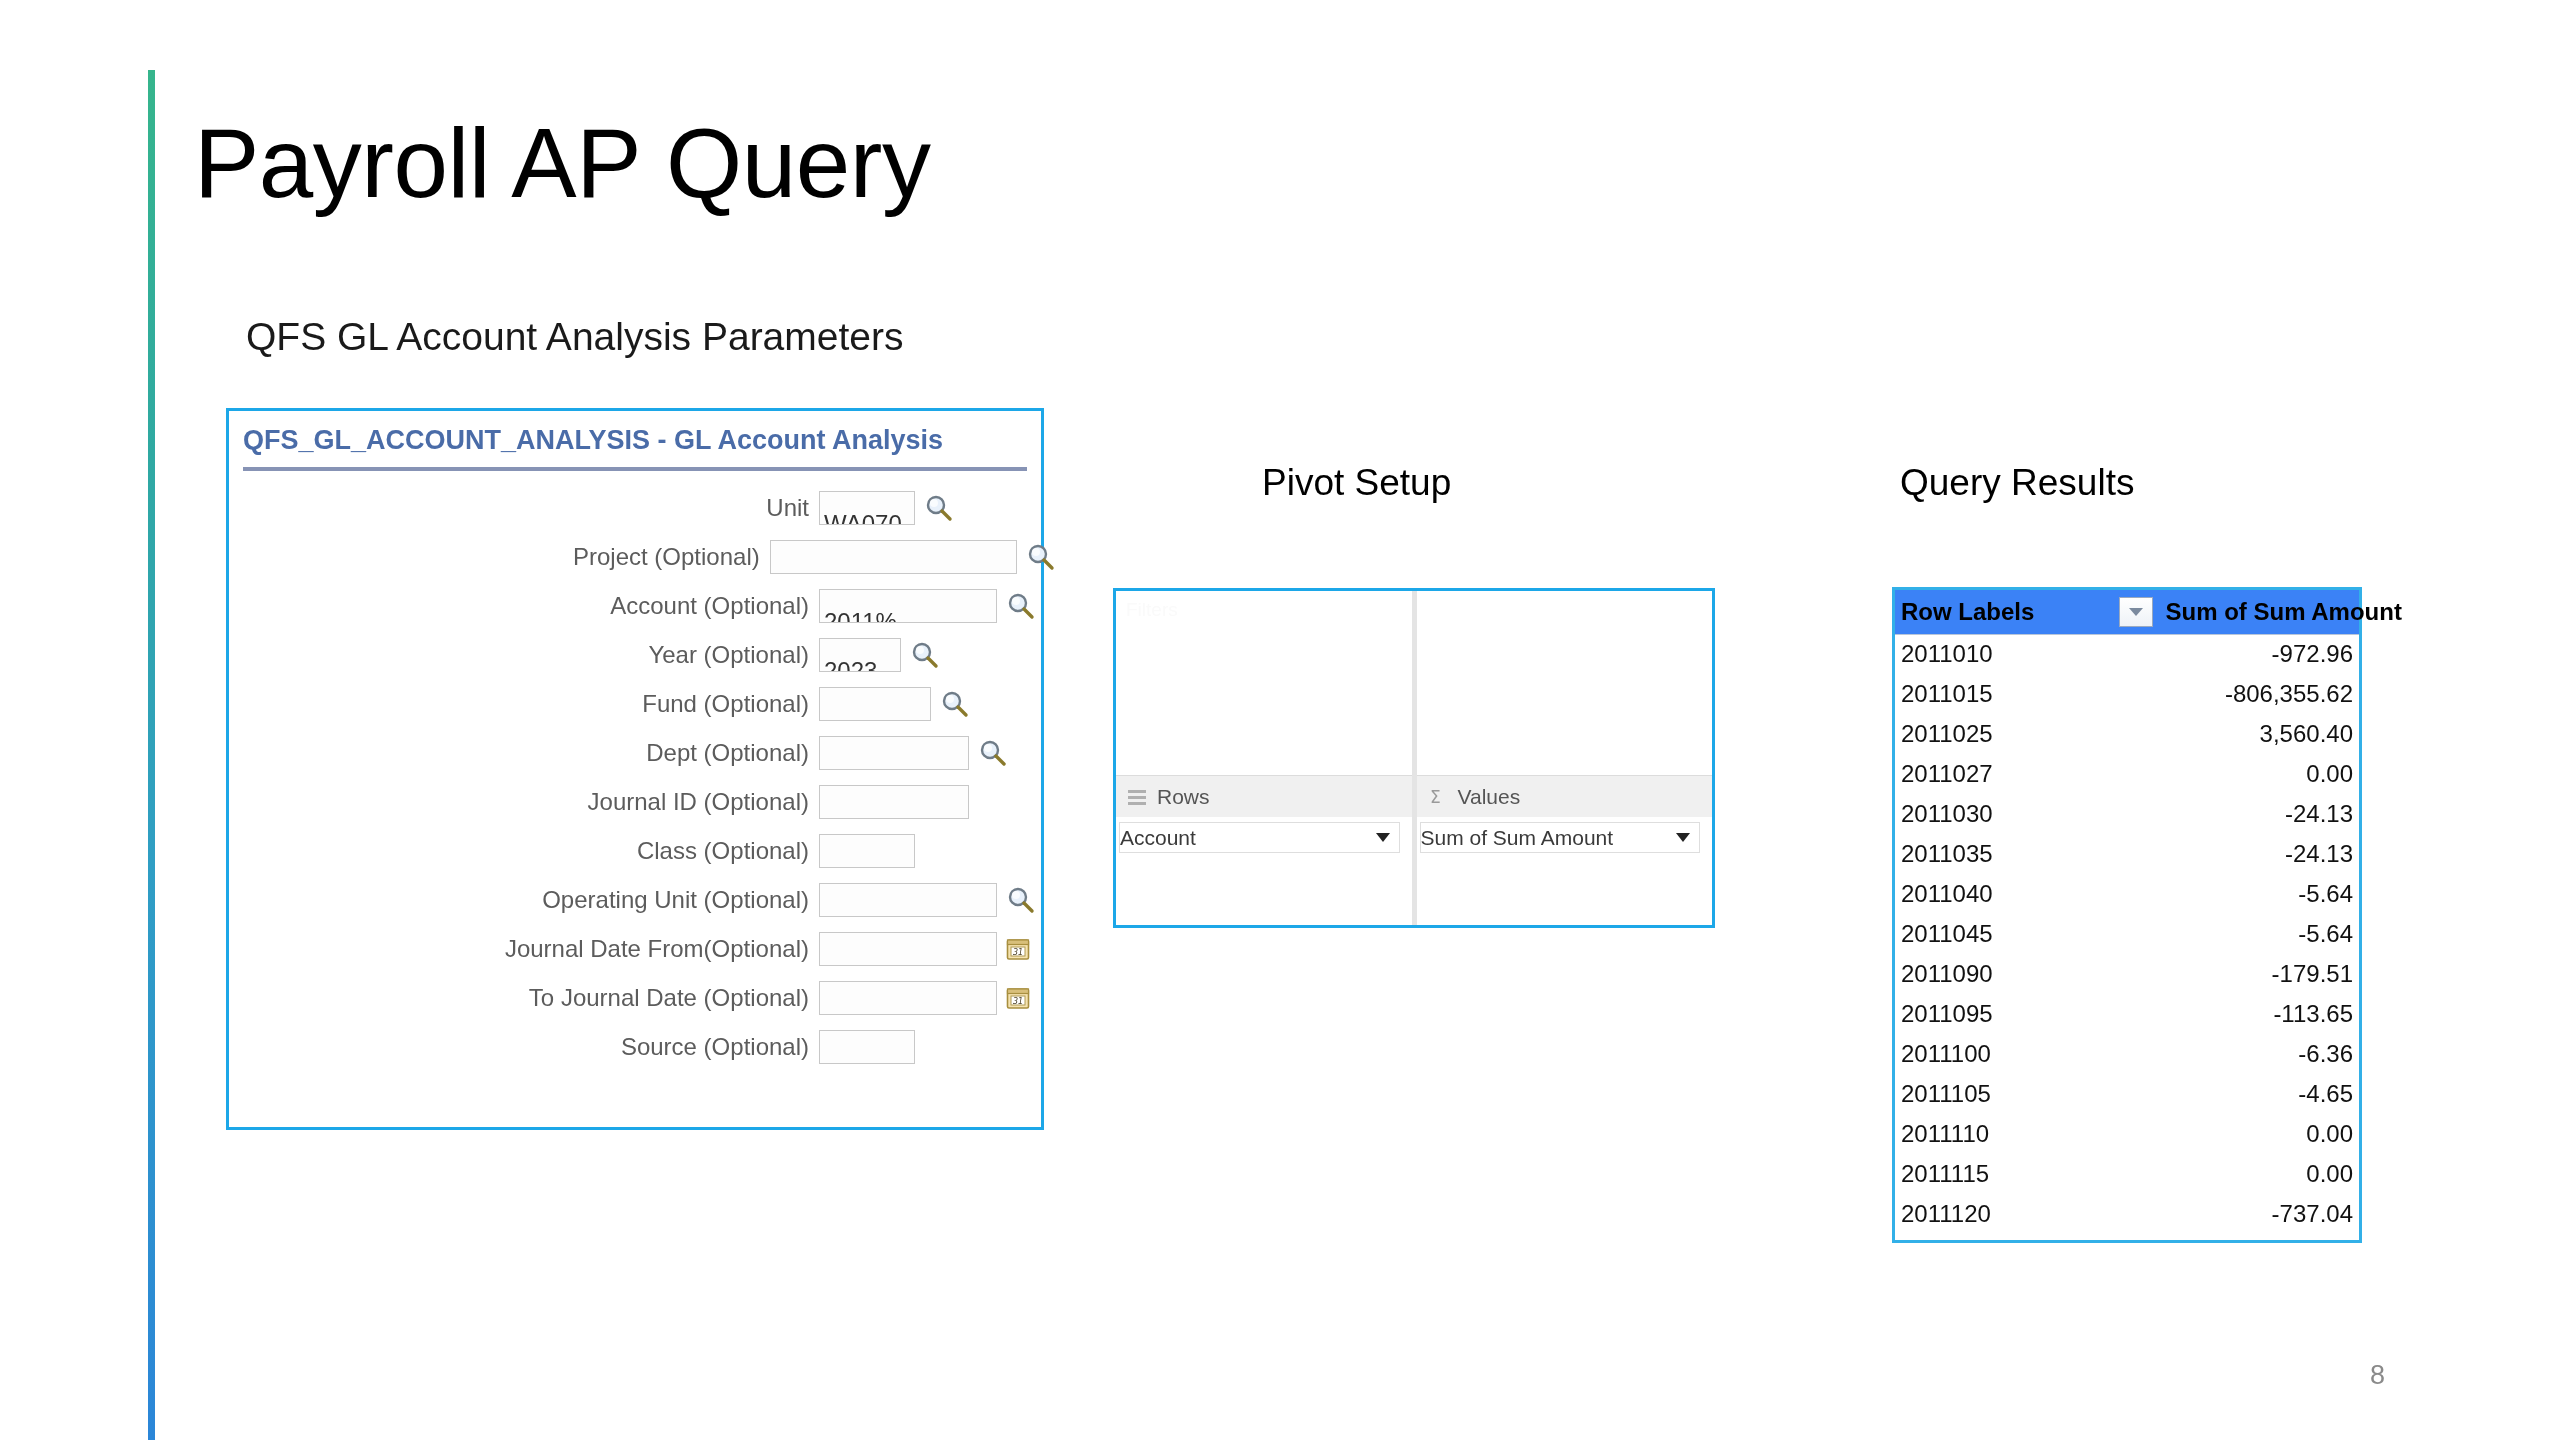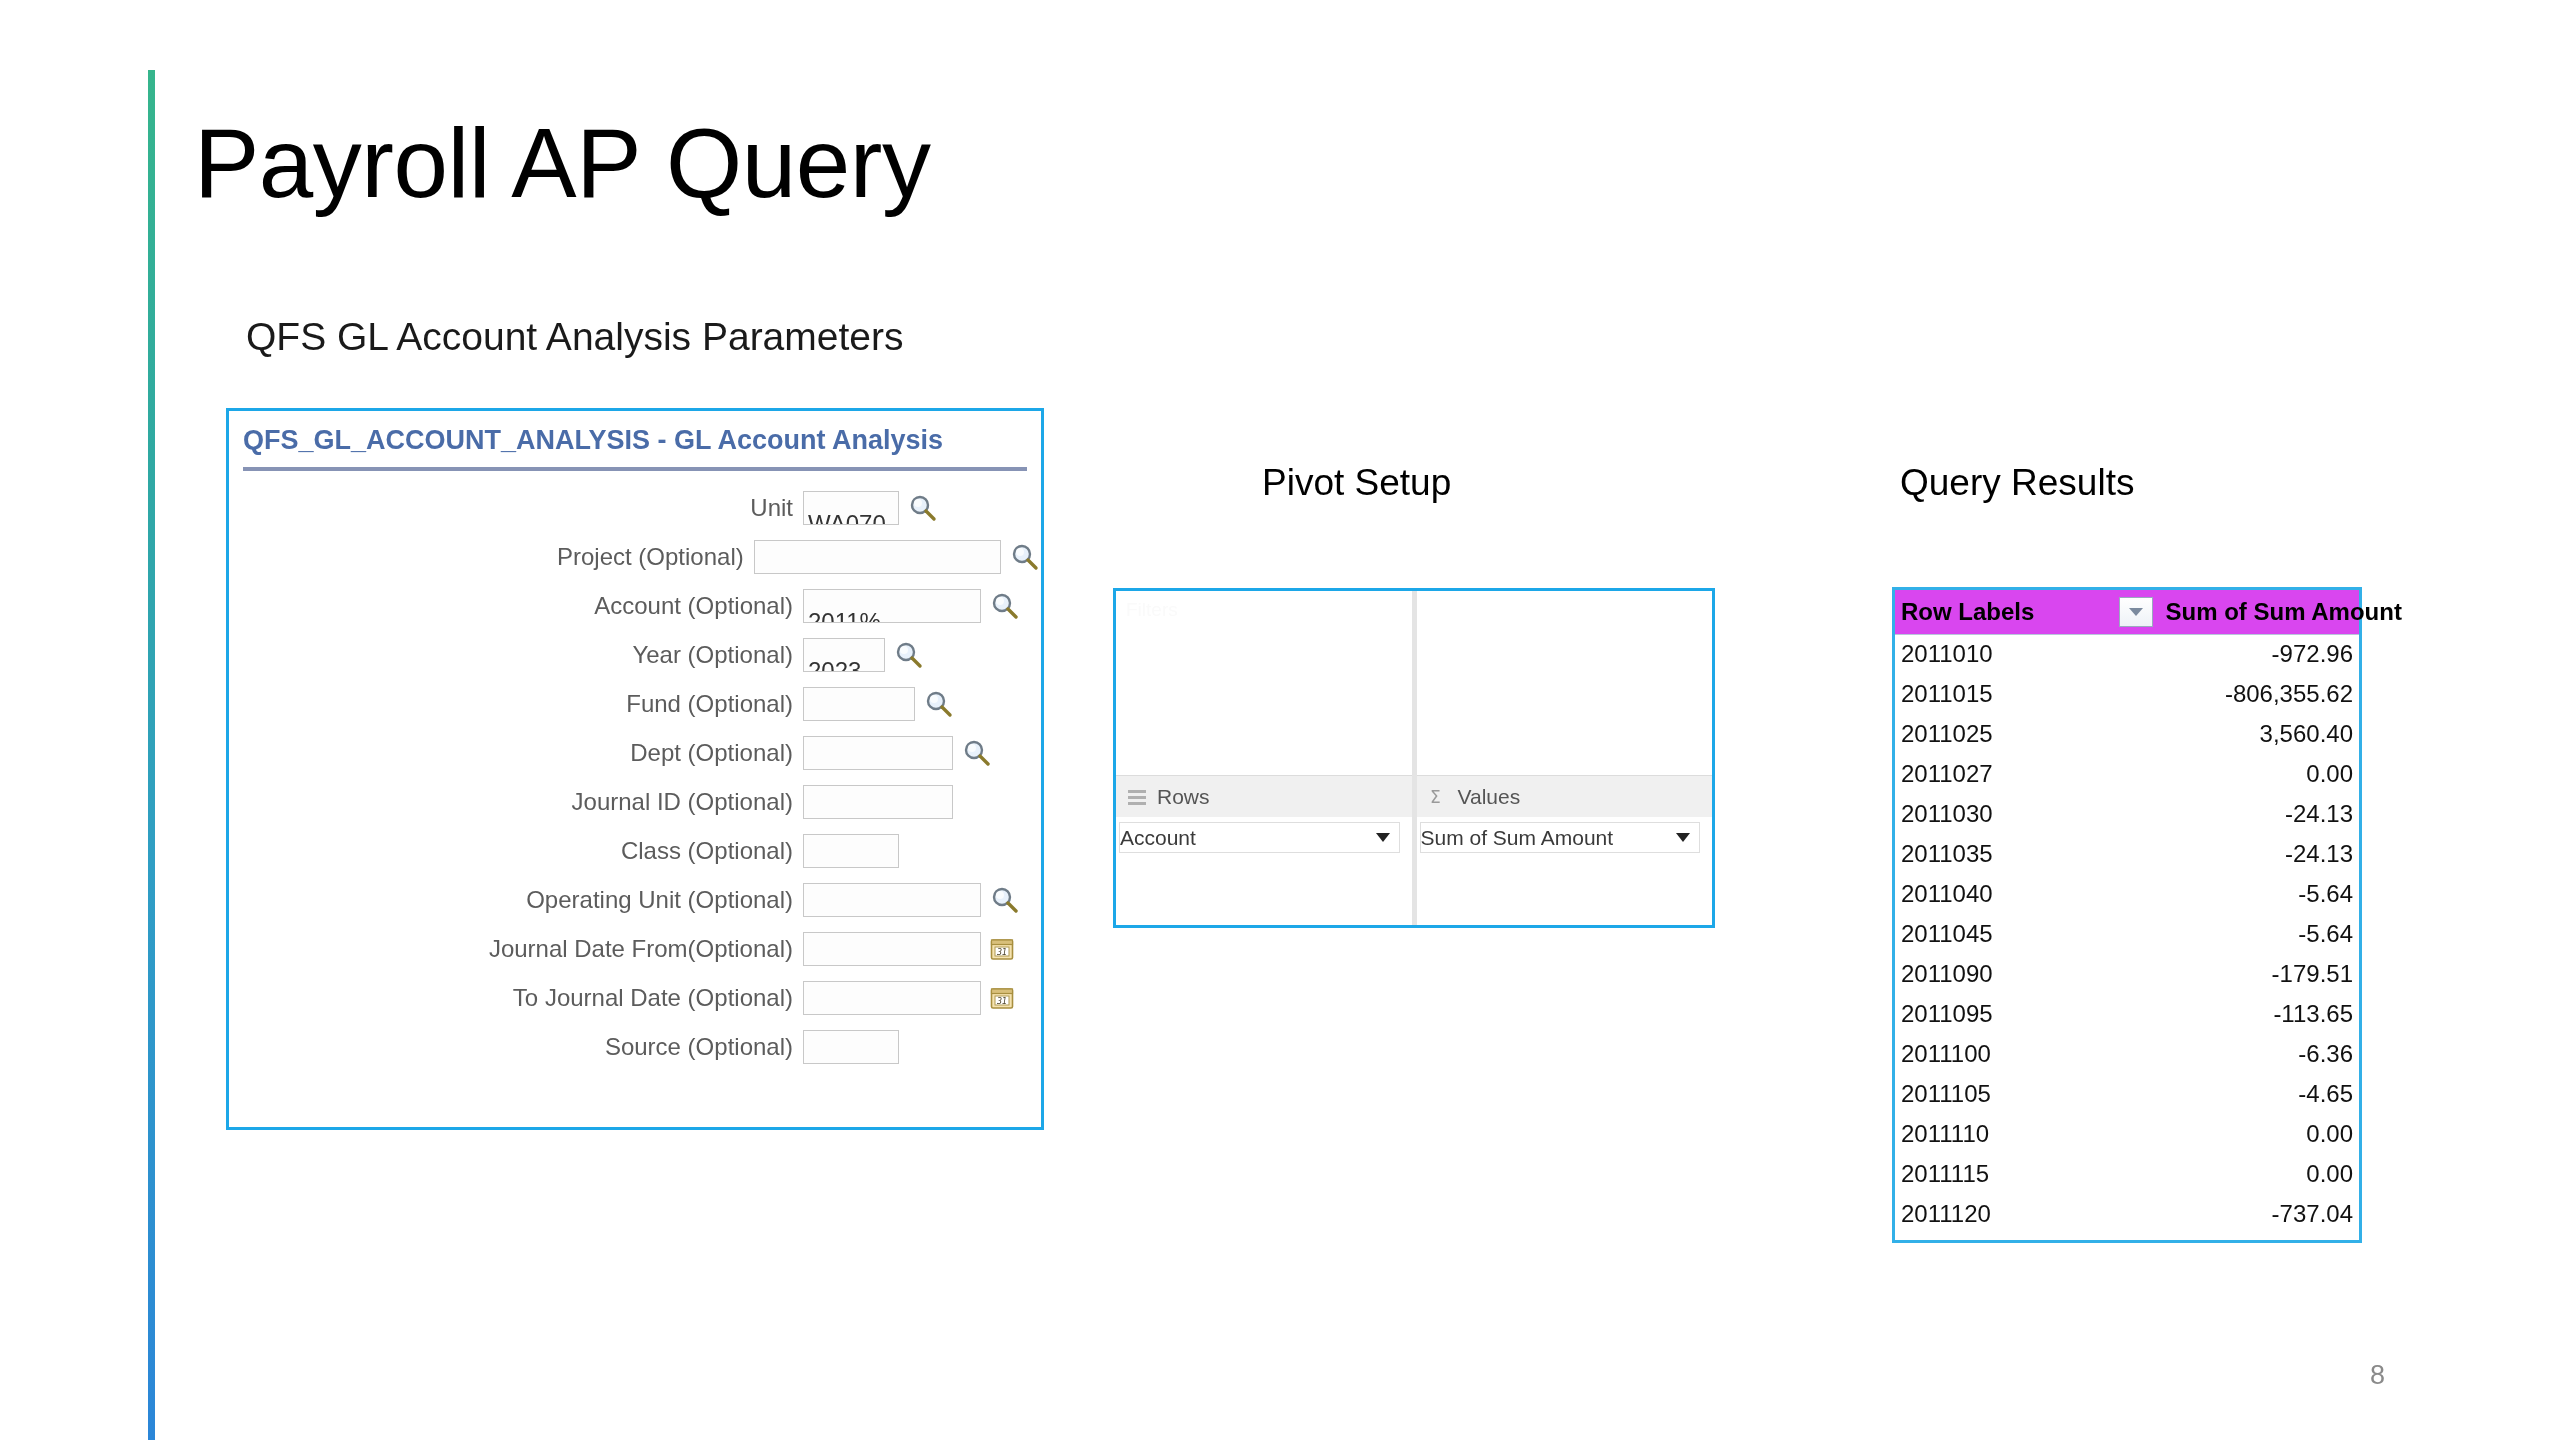--- a/index.html
+++ b/index.html
@@ -84,21 +84,21 @@
   .param-panel-rule {
     position: absolute;
     left: 14px;
     top: 56px;
     width: 784px;
     height: 4px;
     background: #8793b5;
   }
   .param-rows {
     position: absolute;
-    left: 0;
+    left: 16px;
     top: 72px;
     width: 812px;
   }
   .param-row {
     display: flex;
     align-items: center;
     height: 49px;
   }
   .param-label {
     width: 574px;
@@ -237,21 +237,21 @@
     border: 3px solid #32b0e8;
     background: #ffffff;
     box-sizing: border-box;
   }
   .results-table {
     width: 100%;
     border-collapse: collapse;
     table-layout: fixed;
   }
   .results-table th {
-    background: #d946ef;
+    background: #3b82f6;
     font-size: 24px;
     font-weight: bold;
     color: #000000;
     height: 44px;
     padding: 0 6px;
     box-sizing: border-box;
     white-space: nowrap;
     border-bottom: 1px solid #b8c6da;
     vertical-align: middle;
   }

